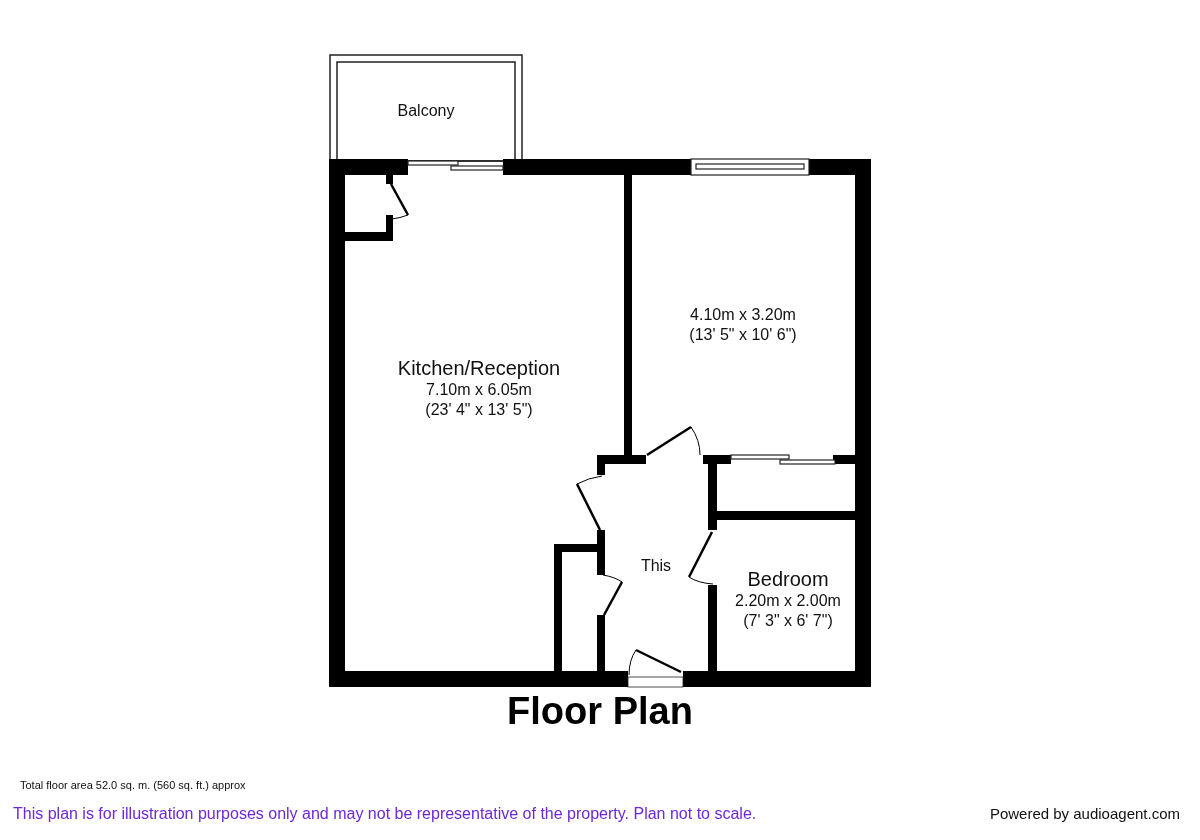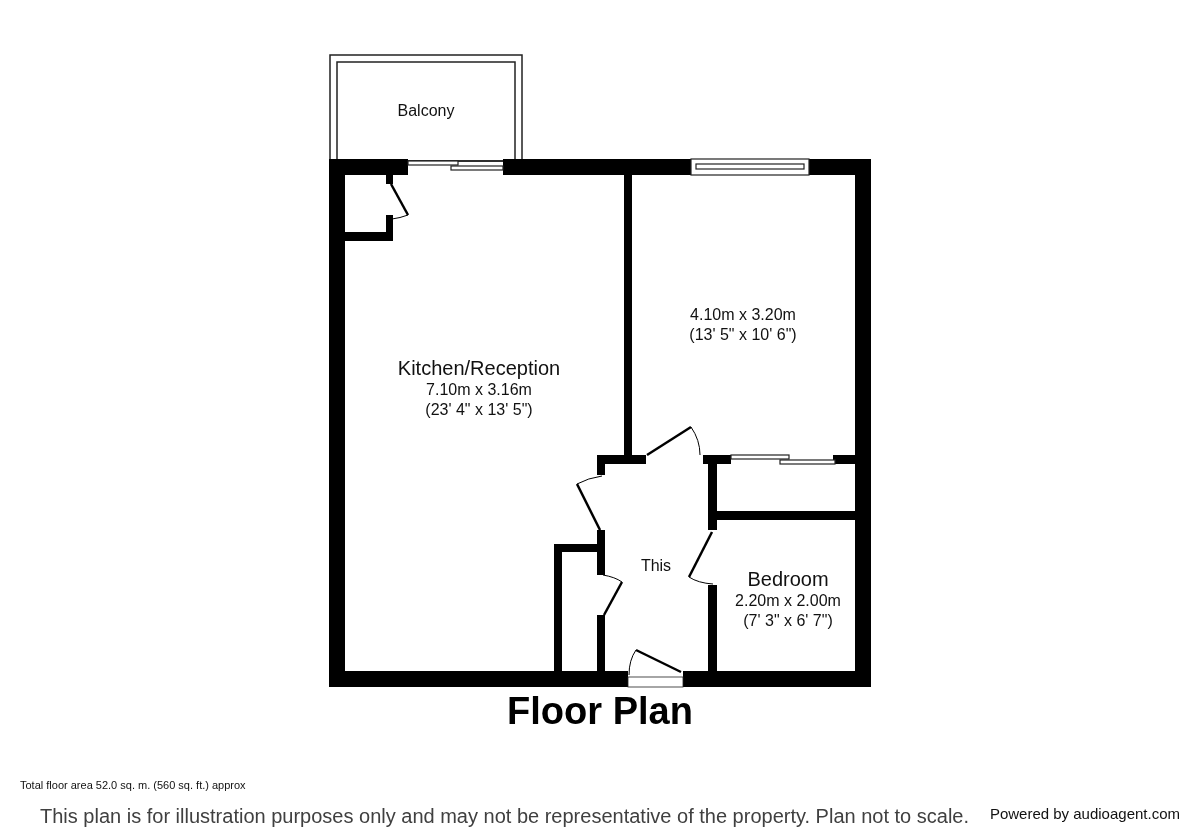--- a/index.html
+++ b/index.html
@@ -3,21 +3,21 @@
   <meta charset="utf-8">
   <style>
     html, body { margin: 0; padding: 0; background: #ffffff; }
     body { width: 1200px; height: 840px; position: relative; overflow: hidden; font-family: "Liberation Sans", sans-serif; color: #111; }
     .plan { position: absolute; left: 0; top: 0; width: 1200px; height: 700px; }
     .label { position: absolute; text-align: center; white-space: nowrap; color: #111; }
     .room-name { font-size: 20px; line-height: 24px; }
     .room-dim { font-size: 16px; line-height: 20px; }
     .title { position: absolute; left: 0; width: 1200px; top: 690px; text-align: center; font-size: 38px; font-weight: bold; color: #000; }
     .footer-area { position: absolute; left: 20px; top: 779px; font-size: 11px; color: #111; }
-    .footer-disclaimer { position: absolute; left: 40px; top: 805px; font-size: 20px; color: #404040; }
+    .footer-disclaimer { position: absolute; left: 13px; top: 805px; font-size: 16px; color: #6d28d9; }
     .footer-powered { position: absolute; right: 20px; top: 805px; font-size: 15px; color: #111; }
   </style>
 </head>
 <body>
 
 <div class="plan">
   <svg width="1200" height="700" viewBox="0 0 1200 700">
 
     <g fill="none" stroke="#222" stroke-width="1.5">
       <rect x="330" y="55" width="192" height="106"></rect>
@@ -109,21 +109,21 @@
       <path d="M636 650 Q629 660 629 675" stroke-width="1"></path>
       <rect x="628" y="677" width="55" height="10" fill="#fff" stroke="#222" stroke-width="0.8"></rect>
     </g>
   </svg>
 
   
   <div class="label room-name" style="left:366px; top:99px; width:120px; font-size:16px;text-align:center;">Balcony</div>
 
   <div class="label" style="left:369px; top:356px; width:220px;">
     <div class="room-name">Kitchen/Reception</div>
-    <div class="room-dim">7.10m x 3.16m</div>
+    <div class="room-dim">7.10m x 6.05m</div>
     <div class="room-dim">(23' 4" x 13' 5")</div>
   </div>
 
   <div class="label" style="left:643px; top:305px; width:200px;">
     <div class="room-dim">4.10m x 3.20m</div>
     <div class="room-dim">(13' 5" x 10' 6")</div>
   </div>
 
   <div class="label room-dim" style="left:626px; top:556px; width:60px;">This</div>
 

